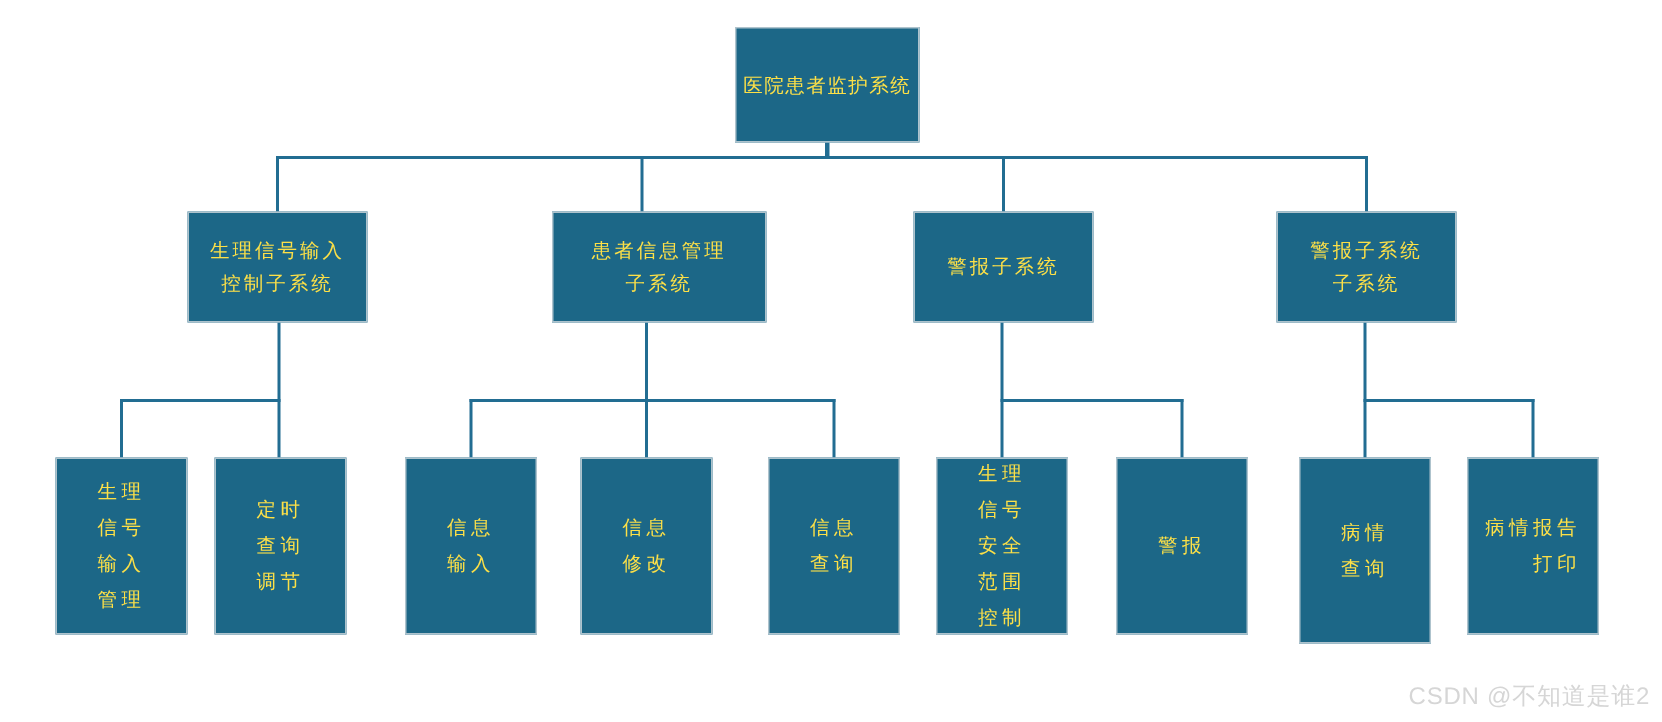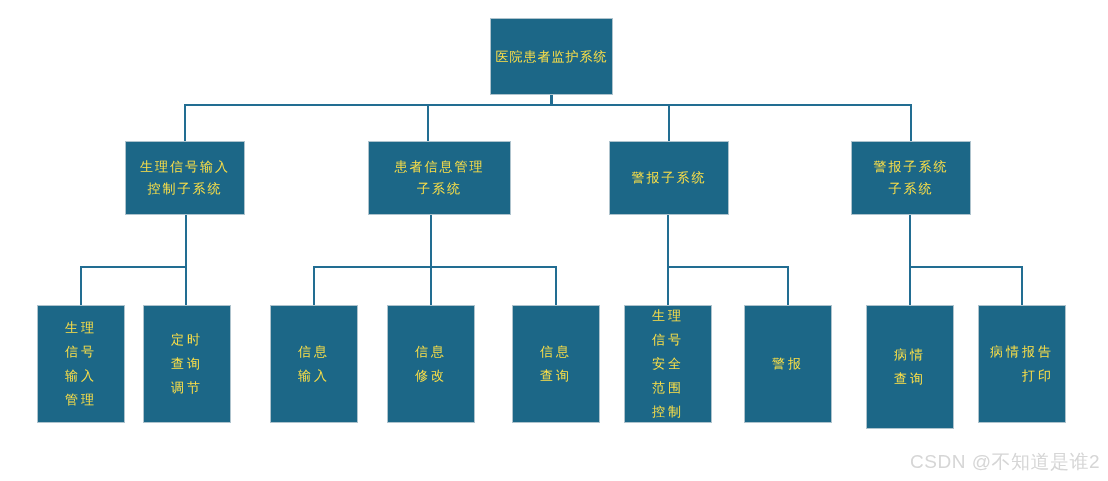--- a/index.html
+++ b/index.html
@@ -26,21 +26,21 @@
   .n-l3-3{left:387px;top:305px;width:88px;height:118px;}
   .n-l3-4{left:512px;top:305px;width:88px;height:118px;}
   .n-l3-5{left:624px;top:305px;width:88px;height:118px;}
   .n-l3-6{left:744px;top:305px;width:88px;height:118px;}
   .n-l3-7{left:866px;top:305px;width:88px;height:124px;}
   .n-l3-8{left:978px;top:305px;width:88px;height:118px;text-align:right;}
   .line{position:absolute;background:#226d92;}
   .watermark{
     position:absolute;right:8px;bottom:6px;
     font-family:"Liberation Sans","DejaVu Sans",sans-serif;
-    font-size:19px;color:#d6d6d6;letter-spacing:0.5px;
+    font-size:16px;color:#d6d6d6;letter-spacing:0.5px;
   }
 </style>
 </head>
 <body>
 
 <div class="canvas">
 
   <div class="line" style="left:550px;top:95px;width:3px;height:10px;"></div>
   <div class="line" style="left:184px;top:104px;width:728px;height:2px;"></div>
   <div class="line" style="left:184px;top:104px;width:2px;height:37px;"></div>

